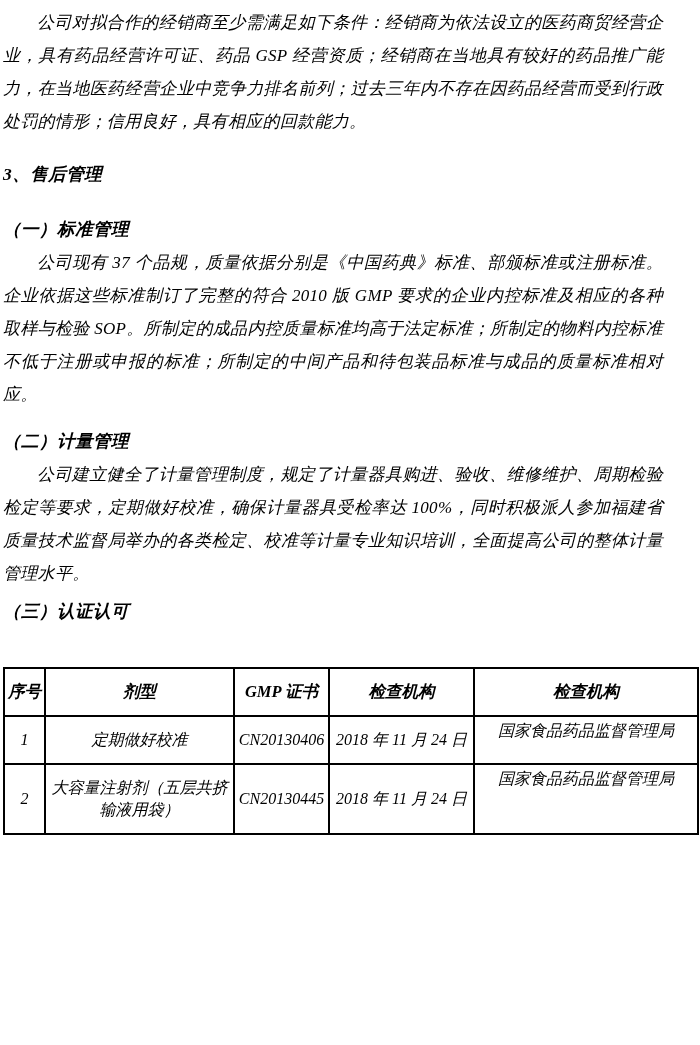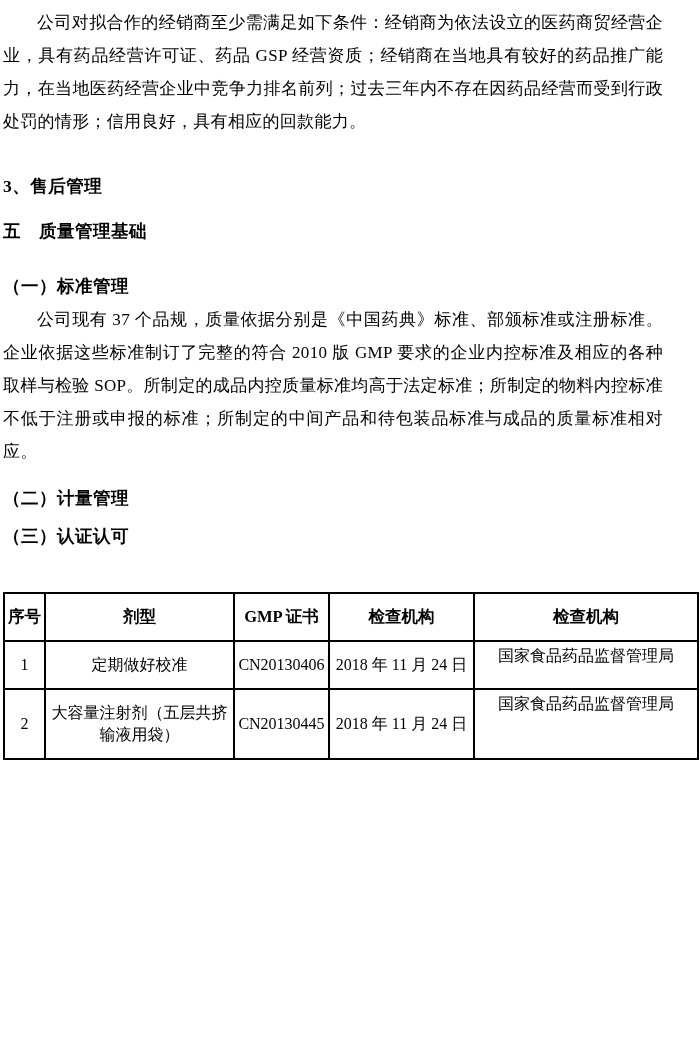--- a/index.html
+++ b/index.html
@@ -3,37 +3,37 @@
 <meta charset="utf-8">
 <style>
   * { margin: 0; padding: 0; box-sizing: border-box; }
   html, body {
     width: 700px; height: 1045px;
     background: #ffffff;
     color: #000000;
     font-family: "Liberation Serif", "DejaVu Serif", serif;
     overflow: hidden;
   }
-  .page { width: 666px; height: 1045px; padding: 6px 3px 0 3px; }
+  .page { width: 666px; height: 1045px; padding: 6px 3px 0 3px; font-style: italic; }
 
   .para {
     font-size: 17px;
     line-height: 33px;
     text-align: justify;
     text-align-last: left;
     text-indent: 2em;
     letter-spacing: 0.3px;
   }
   .heading {
     font-size: 17.5px;
     line-height: 33px;
     font-weight: bold;
     letter-spacing: 0.5px;
   }
-  #h-aftersales   { margin-top: 32px; }
+  #h-aftersales   { margin-top: 20px; }
   #h-quality      { margin-top: 12px; }
   #h-standard     { margin-top: 22px;  }
   #h-metrology    { margin-top: 14px;  }
   #h-certification{ margin-top: 5px;  }
 
   table.gmp-table {
     width: 694px;
     margin-top: 39px;
     border-collapse: collapse;
     table-layout: fixed;
@@ -61,28 +61,28 @@
 </head>
 <body>
 
 <div class="page">
 
   <p class="para">公司对拟合作的经销商至少需满足如下条件：经销商为依法设立的医药商贸经营企业，具有药品经营许可证、药品 GSP 经营资质；经销商在当地具有较好的药品推广能力，在当地医药经营企业中竞争力排名前列；过去三年内不存在因药品经营而受到行政处罚的情形；信用良好，具有相应的回款能力。</p>
 
   <h3 class="heading" id="h-aftersales">3、售后管理</h3>
 
 
-  <h2 class="heading" id="h-quality">五　质量管理基础</h2>
 
   <h3 class="heading" id="h-standard">（一）标准管理</h3>
 
   <p class="para">公司现有 37 个品规，质量依据分别是《中国药典》标准、部颁标准或注册标准。企业依据这些标准制订了完整的符合 2010 版 GMP 要求的企业内控标准及相应的各种取样与检验 SOP。所制定的成品内控质量标准均高于法定标准；所制定的物料内控标准不低于注册或申报的标准；所制定的中间产品和待包装品标准与成品的质量标准相对应。</p>
 
   <h3 class="heading" id="h-metrology">（二）计量管理</h3>
 
+  <p class="para">公司建立健全了计量管理制度，规定了计量器具购进、验收、维修维护、周期检验检定等要求，定期做好校准，确保计量器具受检率达 100%，同时积极派人参加福建省质量技术监督局举办的各类检定、校准等计量专业知识培训，全面提高公司的整体计量管理水平。</p>
 
   <h3 class="heading" id="h-certification">（三）认证认可</h3>
 
 
   <table class="gmp-table">
     <colgroup>
       <col class="c-no">
         <col class="c-form">
         <col class="c-cert">
         <col class="c-valid">

